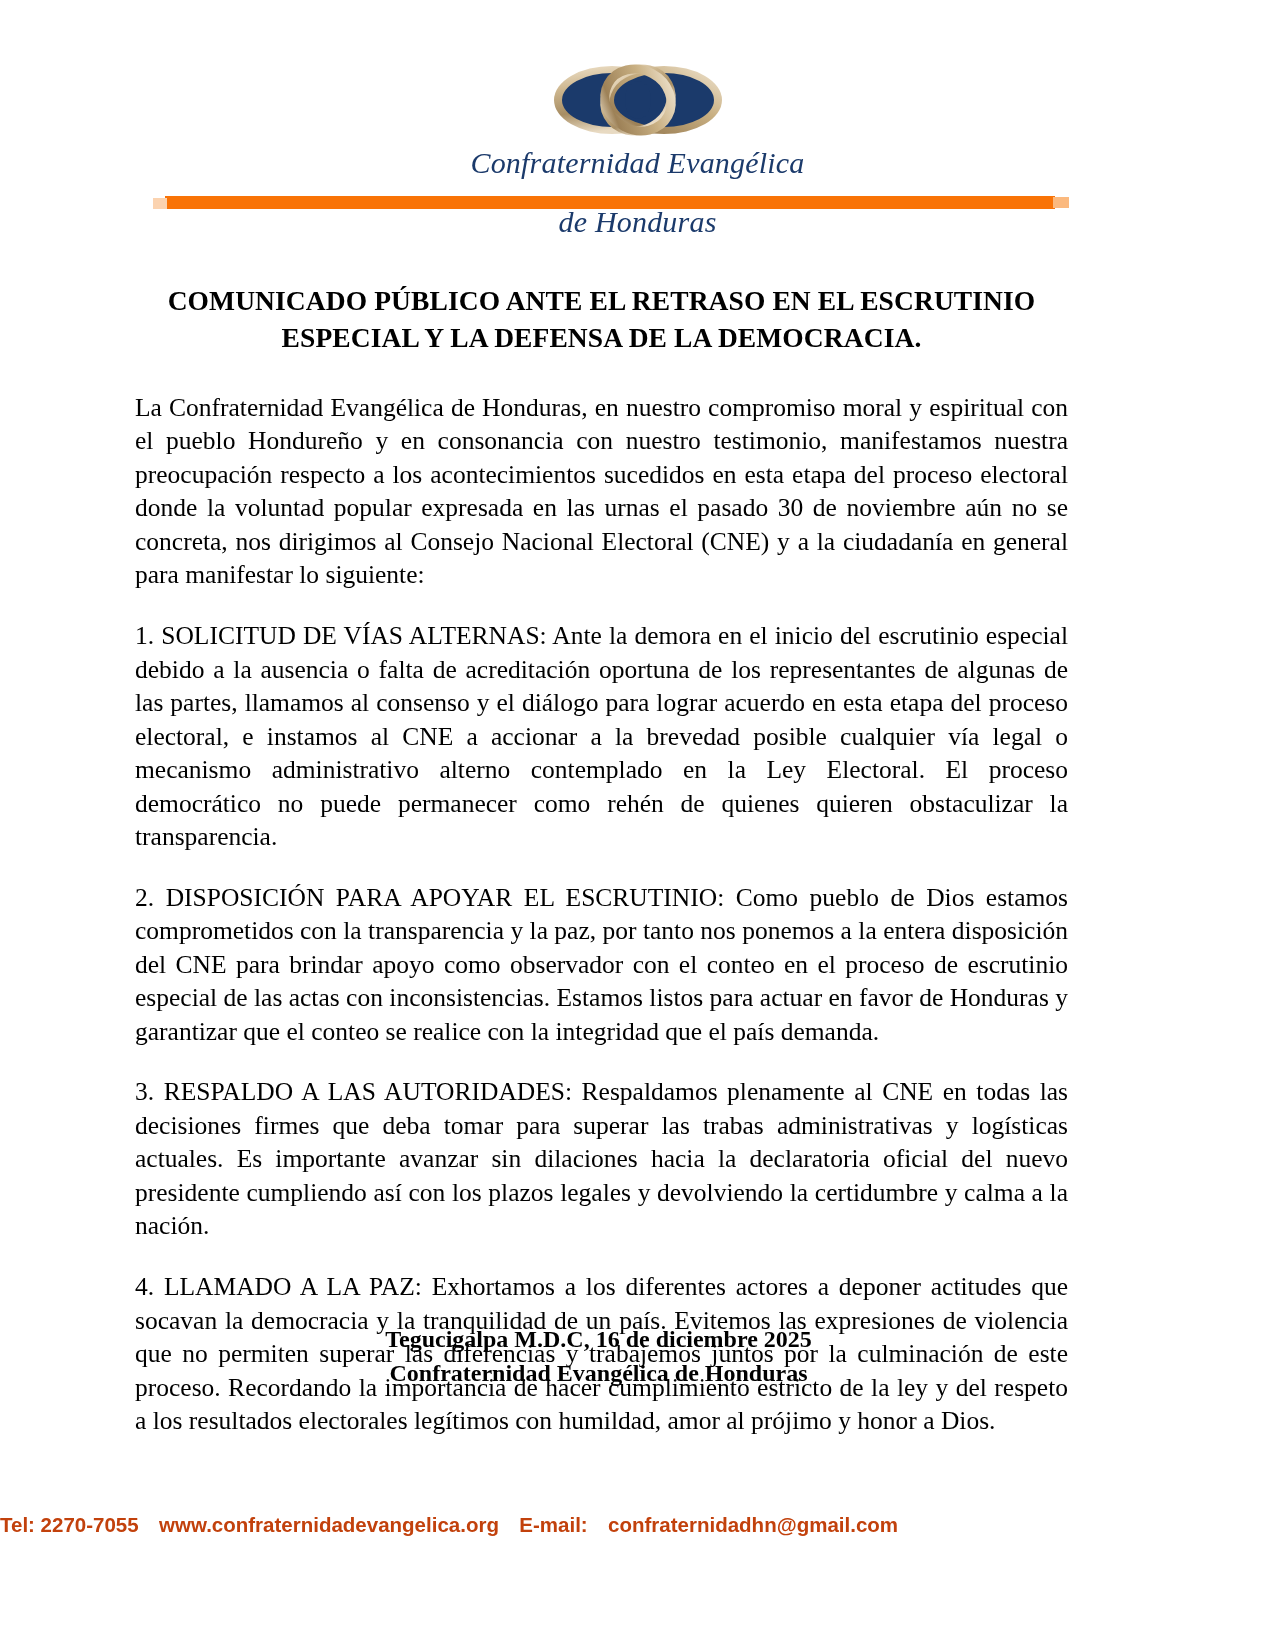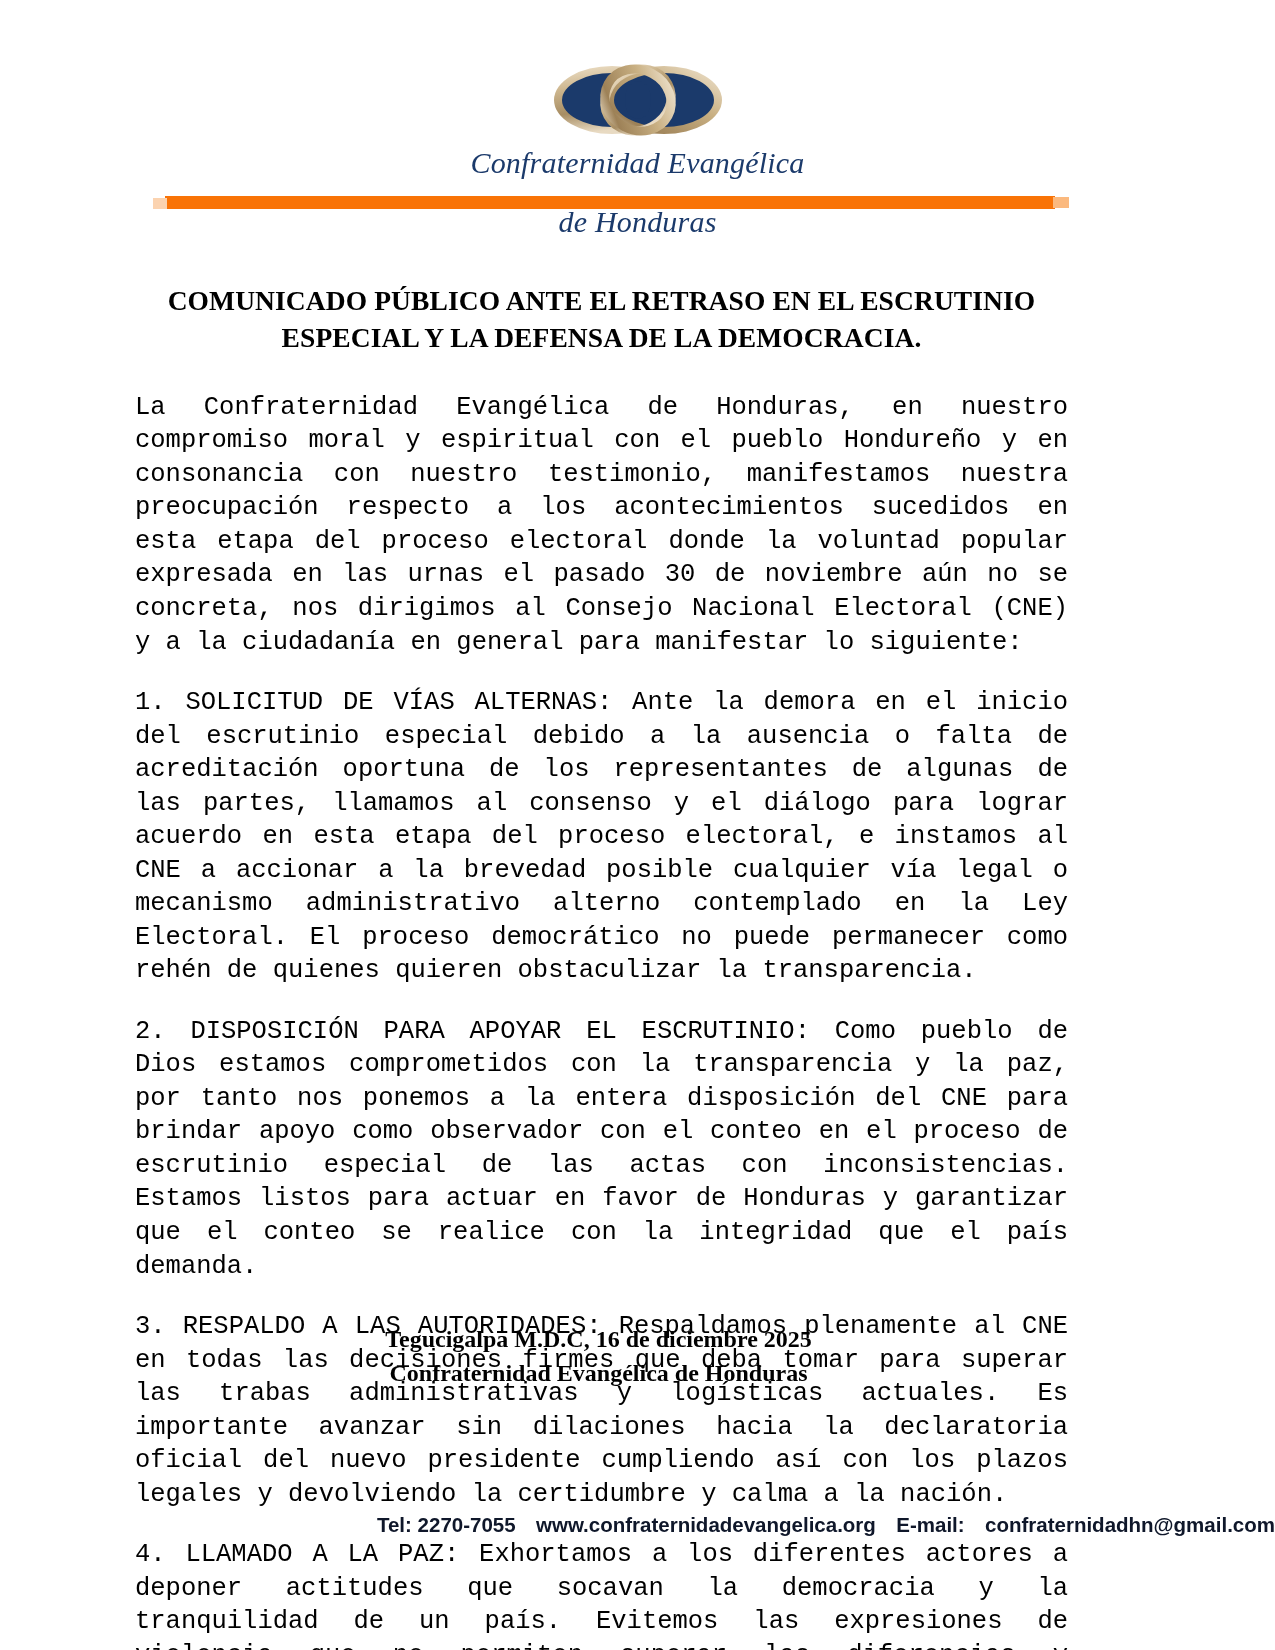--- a/index.html
+++ b/index.html
@@ -96,21 +96,20 @@
   }
 
   .para {
     text-align: justify;
     text-justify: inter-word;
     font-size: 25.5px;
     line-height: 1.315;
     margin: 0 0 27px 0;
     -webkit-hyphens: none;
     hyphens: none;
-    font-family: Liberation Mono, monospace;
   }
   .para:last-child { margin-bottom: 0; }
 
   
   .signature {
     position: absolute;
     left: 132px;
     top: 1322px;
     width: 933px;
     text-align: center;
@@ -119,22 +118,22 @@
     line-height: 1.42;
   }
   .signature span { display: block; }
 
   
   .footer {
     position: absolute;
     left: 0;
     top: 1513px;
     width: 1275px;
-    text-align: right;
-    color: #0f172a;
+    text-align: left;
+    color: #c2410c;
     font-family: "Liberation Sans", sans-serif;
     font-size: 20.5px;
     white-space: nowrap;
   }
   .footer .f-strong { font-weight: bold; }
   .footer .f-reg { font-weight: bold; }
   .footer .f-gap { display: inline-block; width: 9px; }
 </style>
 </head>
 <body>

